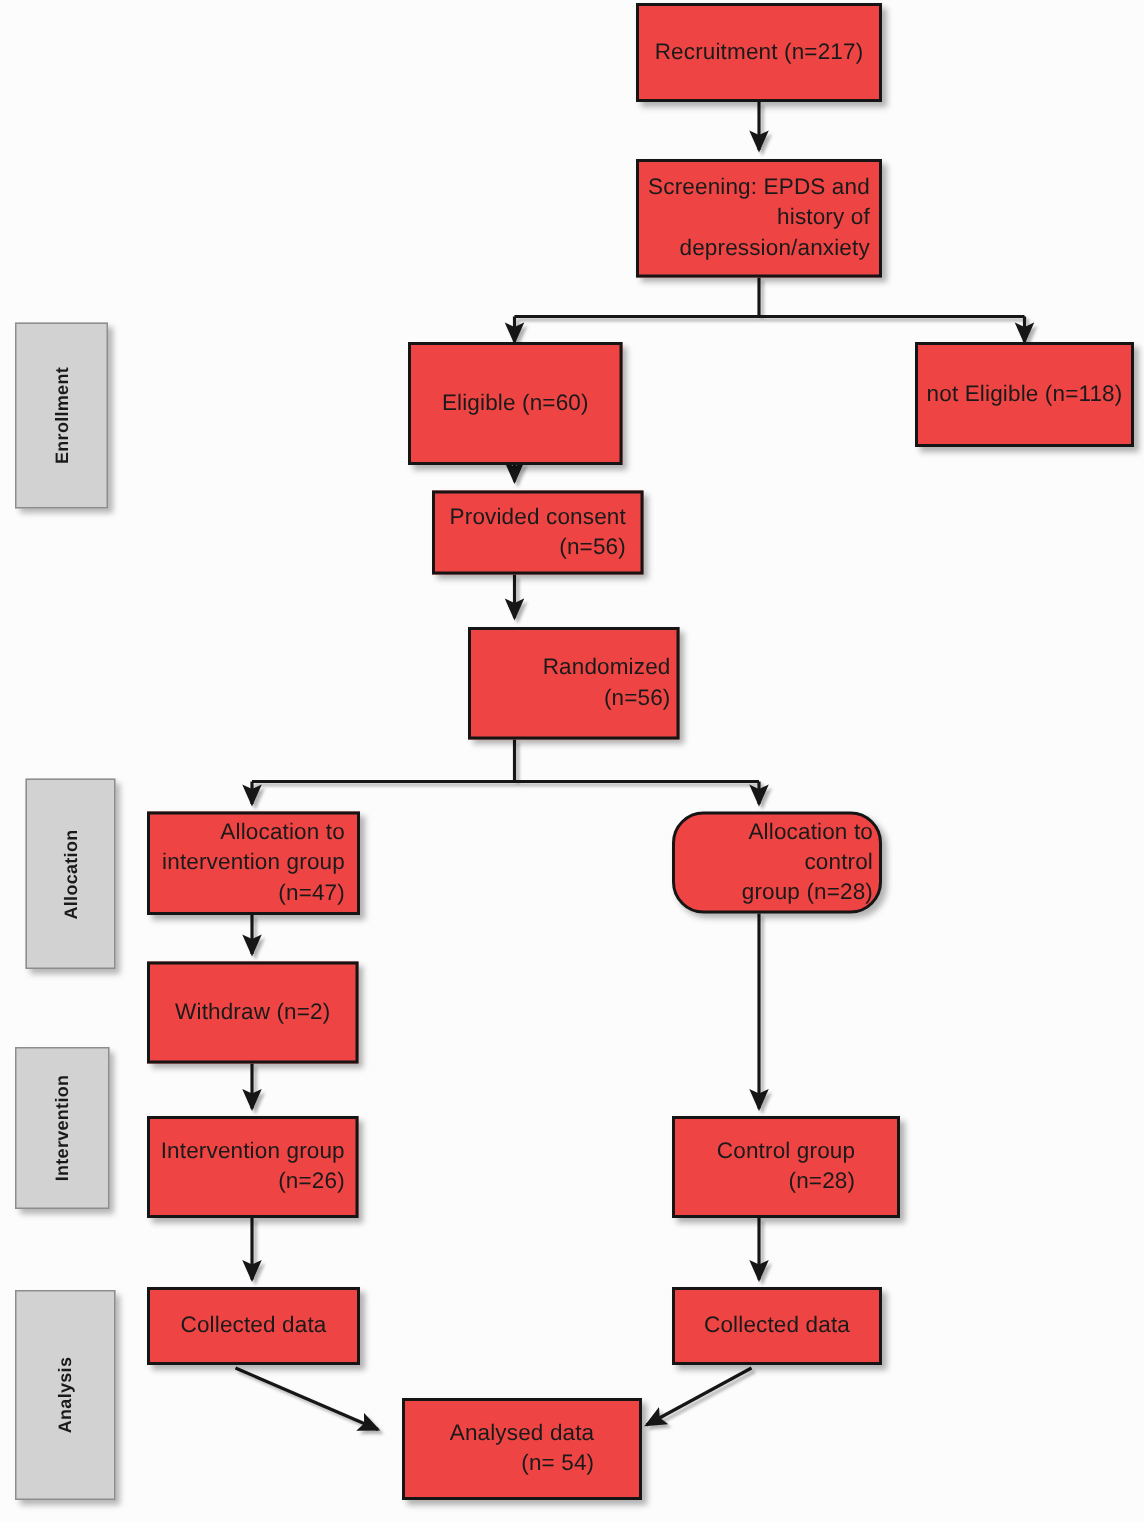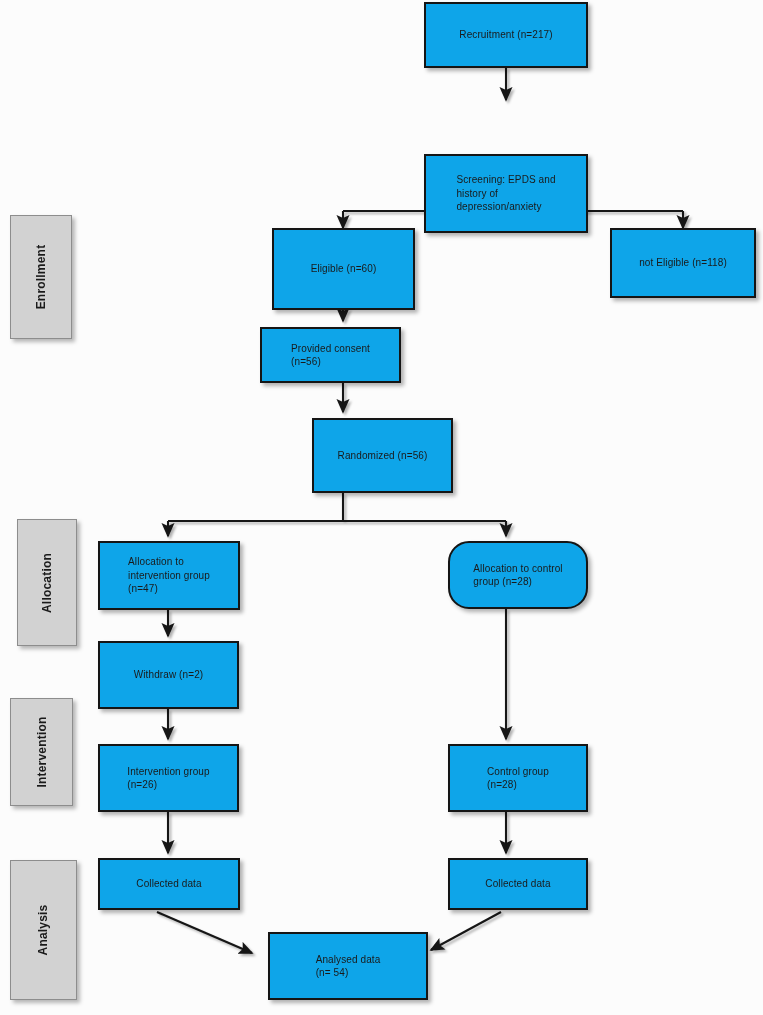--- a/index.html
+++ b/index.html
@@ -12,28 +12,28 @@
     width: 763px;
     height: 1015px;
     background: #fcfcfc;
     font-family: "Liberation Sans", sans-serif;
     overflow: hidden;
   }
   
   .node {
     position: absolute;
     box-sizing: border-box;
-    background: #0ea5e9;
+    background: #ef4444;
     border: 2px solid #151515;
     display: flex;
     align-items: center;
     justify-content: center;
-    text-align: left;
+    text-align: right;
     color: #1a1a1a;
-    font-size: 10px;
+    font-size: 15px;
     line-height: 1.35;
     letter-spacing: 0.1px;
     box-shadow: 3px 3px 4px rgba(0,0,0,0.30);
     padding: 2px 4px;
     white-space: pre-line;
   }
   
   .phase {
     position: absolute;
     box-sizing: border-box;
@@ -122,46 +122,46 @@
   <div class="phase" style="left:10px; top:698px; width:63px; height:108px;">
     <span>Intervention</span>
   </div>
 
   <div class="phase" style="left:10px; top:860px; width:67px; height:140px;">
     <span>Analysis</span>
   </div>
 
   <div class="node" style="left:424px; top:2px; width:164px; height:66px;">Recruitment (n=217)</div>
 
-  <div class="node" style="left:424px; top:106px; width:164px; height:79px;margin-top:48px;">Screening: EPDS and
+  <div class="node" style="left:424px; top:106px; width:164px; height:79px;">Screening: EPDS and
 history of
 depression/anxiety</div>
 
   <div class="node" style="left:272px; top:228px; width:143px; height:82px;">Eligible (n=60)</div>
 
   <div class="node" style="left:610px; top:228px; width:146px; height:70px;">not Eligible (n=118)</div>
 
-  <div class="node" style="left:260px; top:327px; width:141px; height:56px;">Provided consent
+  <div class="node" style="left:288px; top:327px; width:141px; height:56px;">Provided consent
 (n=56)</div>
 
   <div class="node" style="left:272px; top:418px; width:141px; height:75px;margin-left:40px;">Randomized (n=56)</div>
 
   <div class="node" style="left:98px; top:541px; width:142px; height:69px;">Allocation to
 intervention group
 (n=47)</div>
 
   <div class="node" style="left:448px; top:541px; width:140px; height:68px;border-radius:21px;">Allocation to control
 group (n=28)</div>
 
   <div class="node" style="left:98px; top:641px; width:141px; height:68px;">Withdraw (n=2)</div>
 
   <div class="node" style="left:98px; top:744px; width:141px; height:68px;">Intervention group
 (n=26)</div>
 
-  <div class="node" style="left:448px; top:744px; width:140px; height:68px;">Control group
+  <div class="node" style="left:448px; top:744px; width:152px; height:68px;">Control group
 (n=28)</div>
 
   <div class="node" style="left:98px; top:858px; width:142px; height:52px;">Collected data</div>
 
   <div class="node" style="left:448px; top:858px; width:140px; height:52px;">Collected data</div>
 
   <div class="node" style="left:268px; top:932px; width:160px; height:68px;">Analysed data
 (n= 54)</div>
 
 </div>

